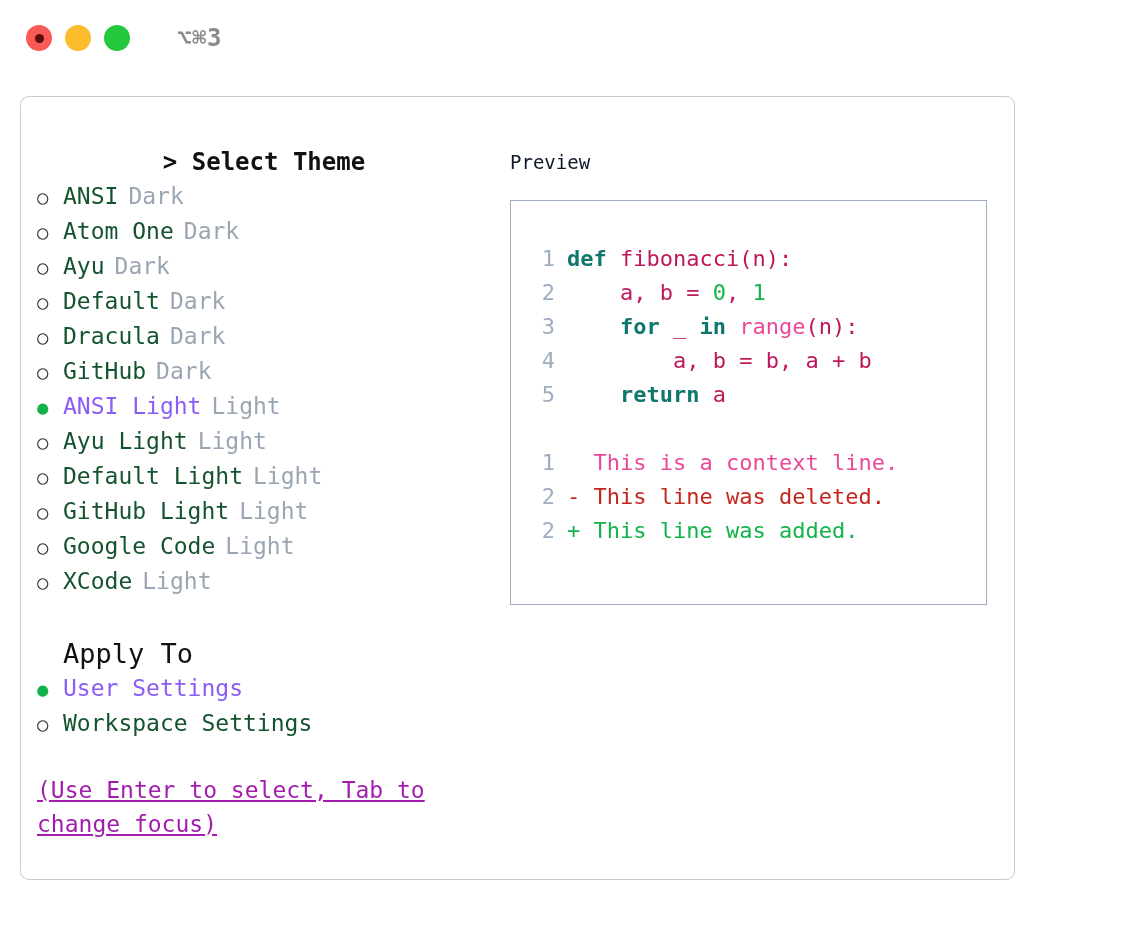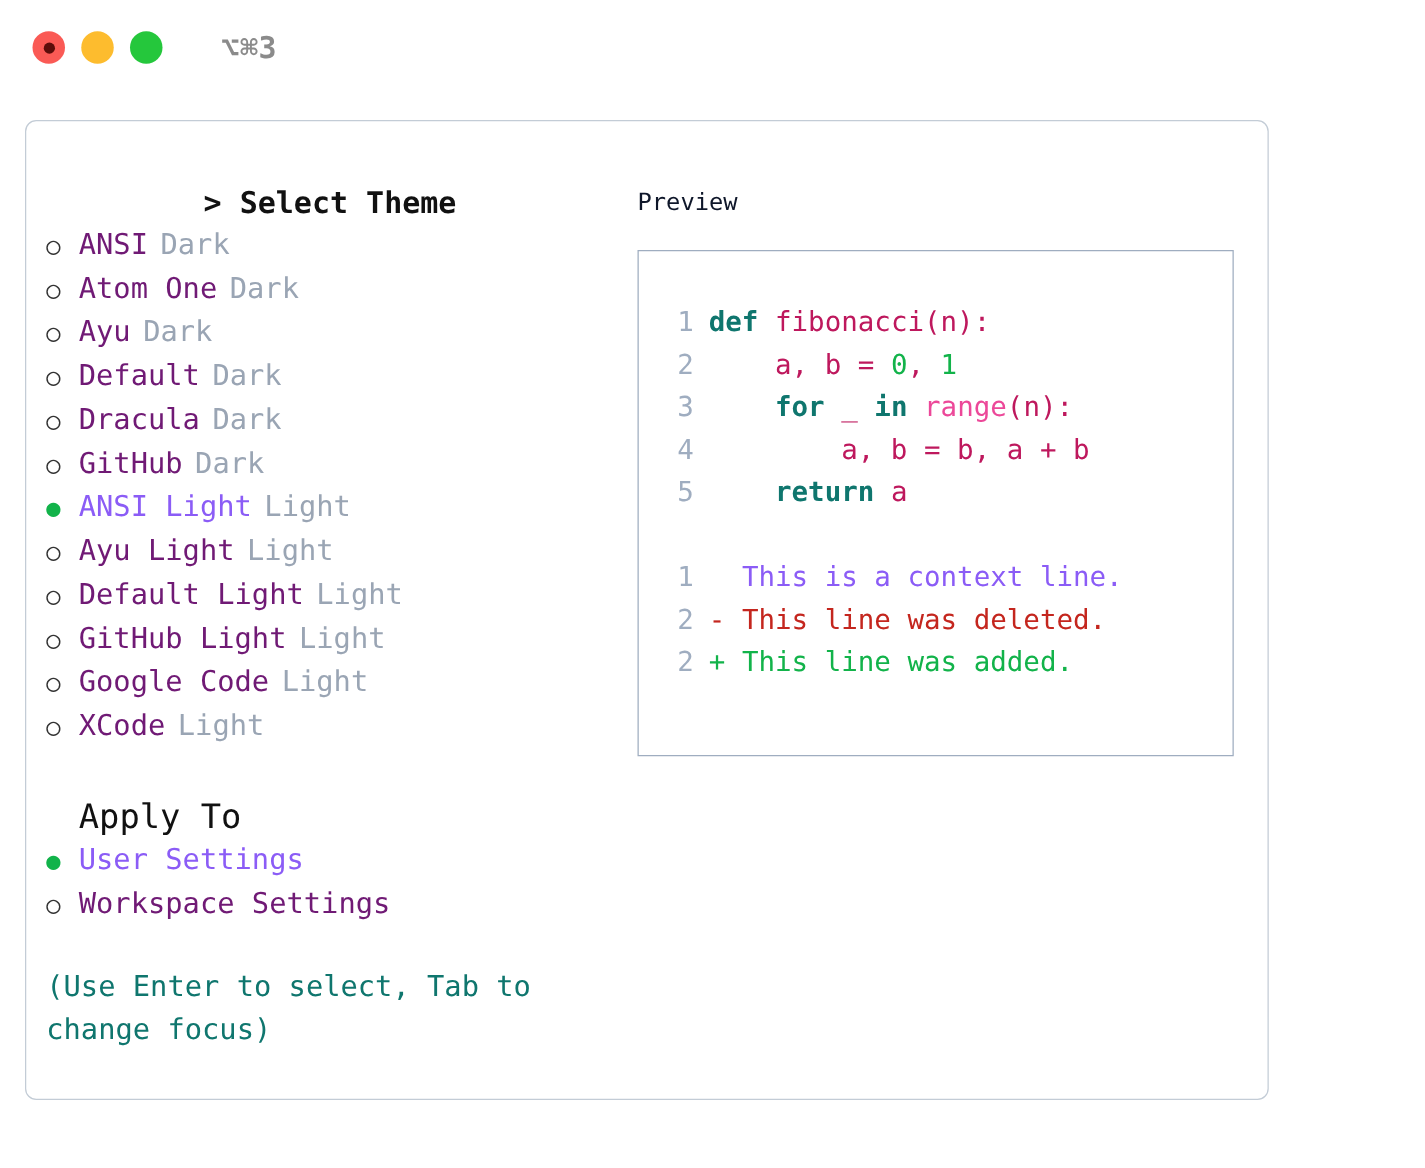--- a/index.html
+++ b/index.html
@@ -85,40 +85,41 @@
   }
   .bullet {
     display: inline-block;
     width: 26px;
     flex: 0 0 26px;
     font-size: 19px;
     color: #333333;
     line-height: 34px;
   }
   .opt.selected .bullet { color: #12b34a; }
-  .opt-label { color: #701a75; }
+  .opt-label { color: #14532d; }
   .opt.selected .opt-label { color: #8b5cf6; }
   .opt-tag { color: #9aa5b4; margin-left: 10px; }
 
   .sub-head {
     font-size: 27px;
     color: #111111;
     line-height: 34px;
     padding-left: 26px;
     white-space: pre;
   }
 
   .spacer-lg { height: 38px; }
   .spacer-md { height: 32px; }
 
   .hint {
     font-size: 23px;
-    color: #0f766e;
+    color: #a21caf;
     line-height: 34px;
     width: 415px;
+    text-decoration: underline;
   }
 
   
   .preview-title {
     font-size: 19px;
     color: #0f172a;
     line-height: 34px;
     padding-left: 9px;
   }
   .code-box {
@@ -144,21 +145,21 @@
     text-align: right;
     color: #9fadc0;
     margin-right: 12px;
   }
   .code-gap { height: 34px; }
 
   .tok-kw   { color: #0f766e; font-weight: bold; }
   .tok-fn   { color: #ec4899; }
   .tok-num  { color: #12b34a; }
   .tok-txt  { color: #be185d; }
-  .tok-ctx  { color: #8b5cf6; }
+  .tok-ctx  { color: #ec4899; }
   .tok-del  { color: #c4261e; }
   .tok-add  { color: #12b34a; }
 </style>
 </head>
 <body>
 
 <div id="app">
 
   <div class="titlebar">
     <div class="lights">

